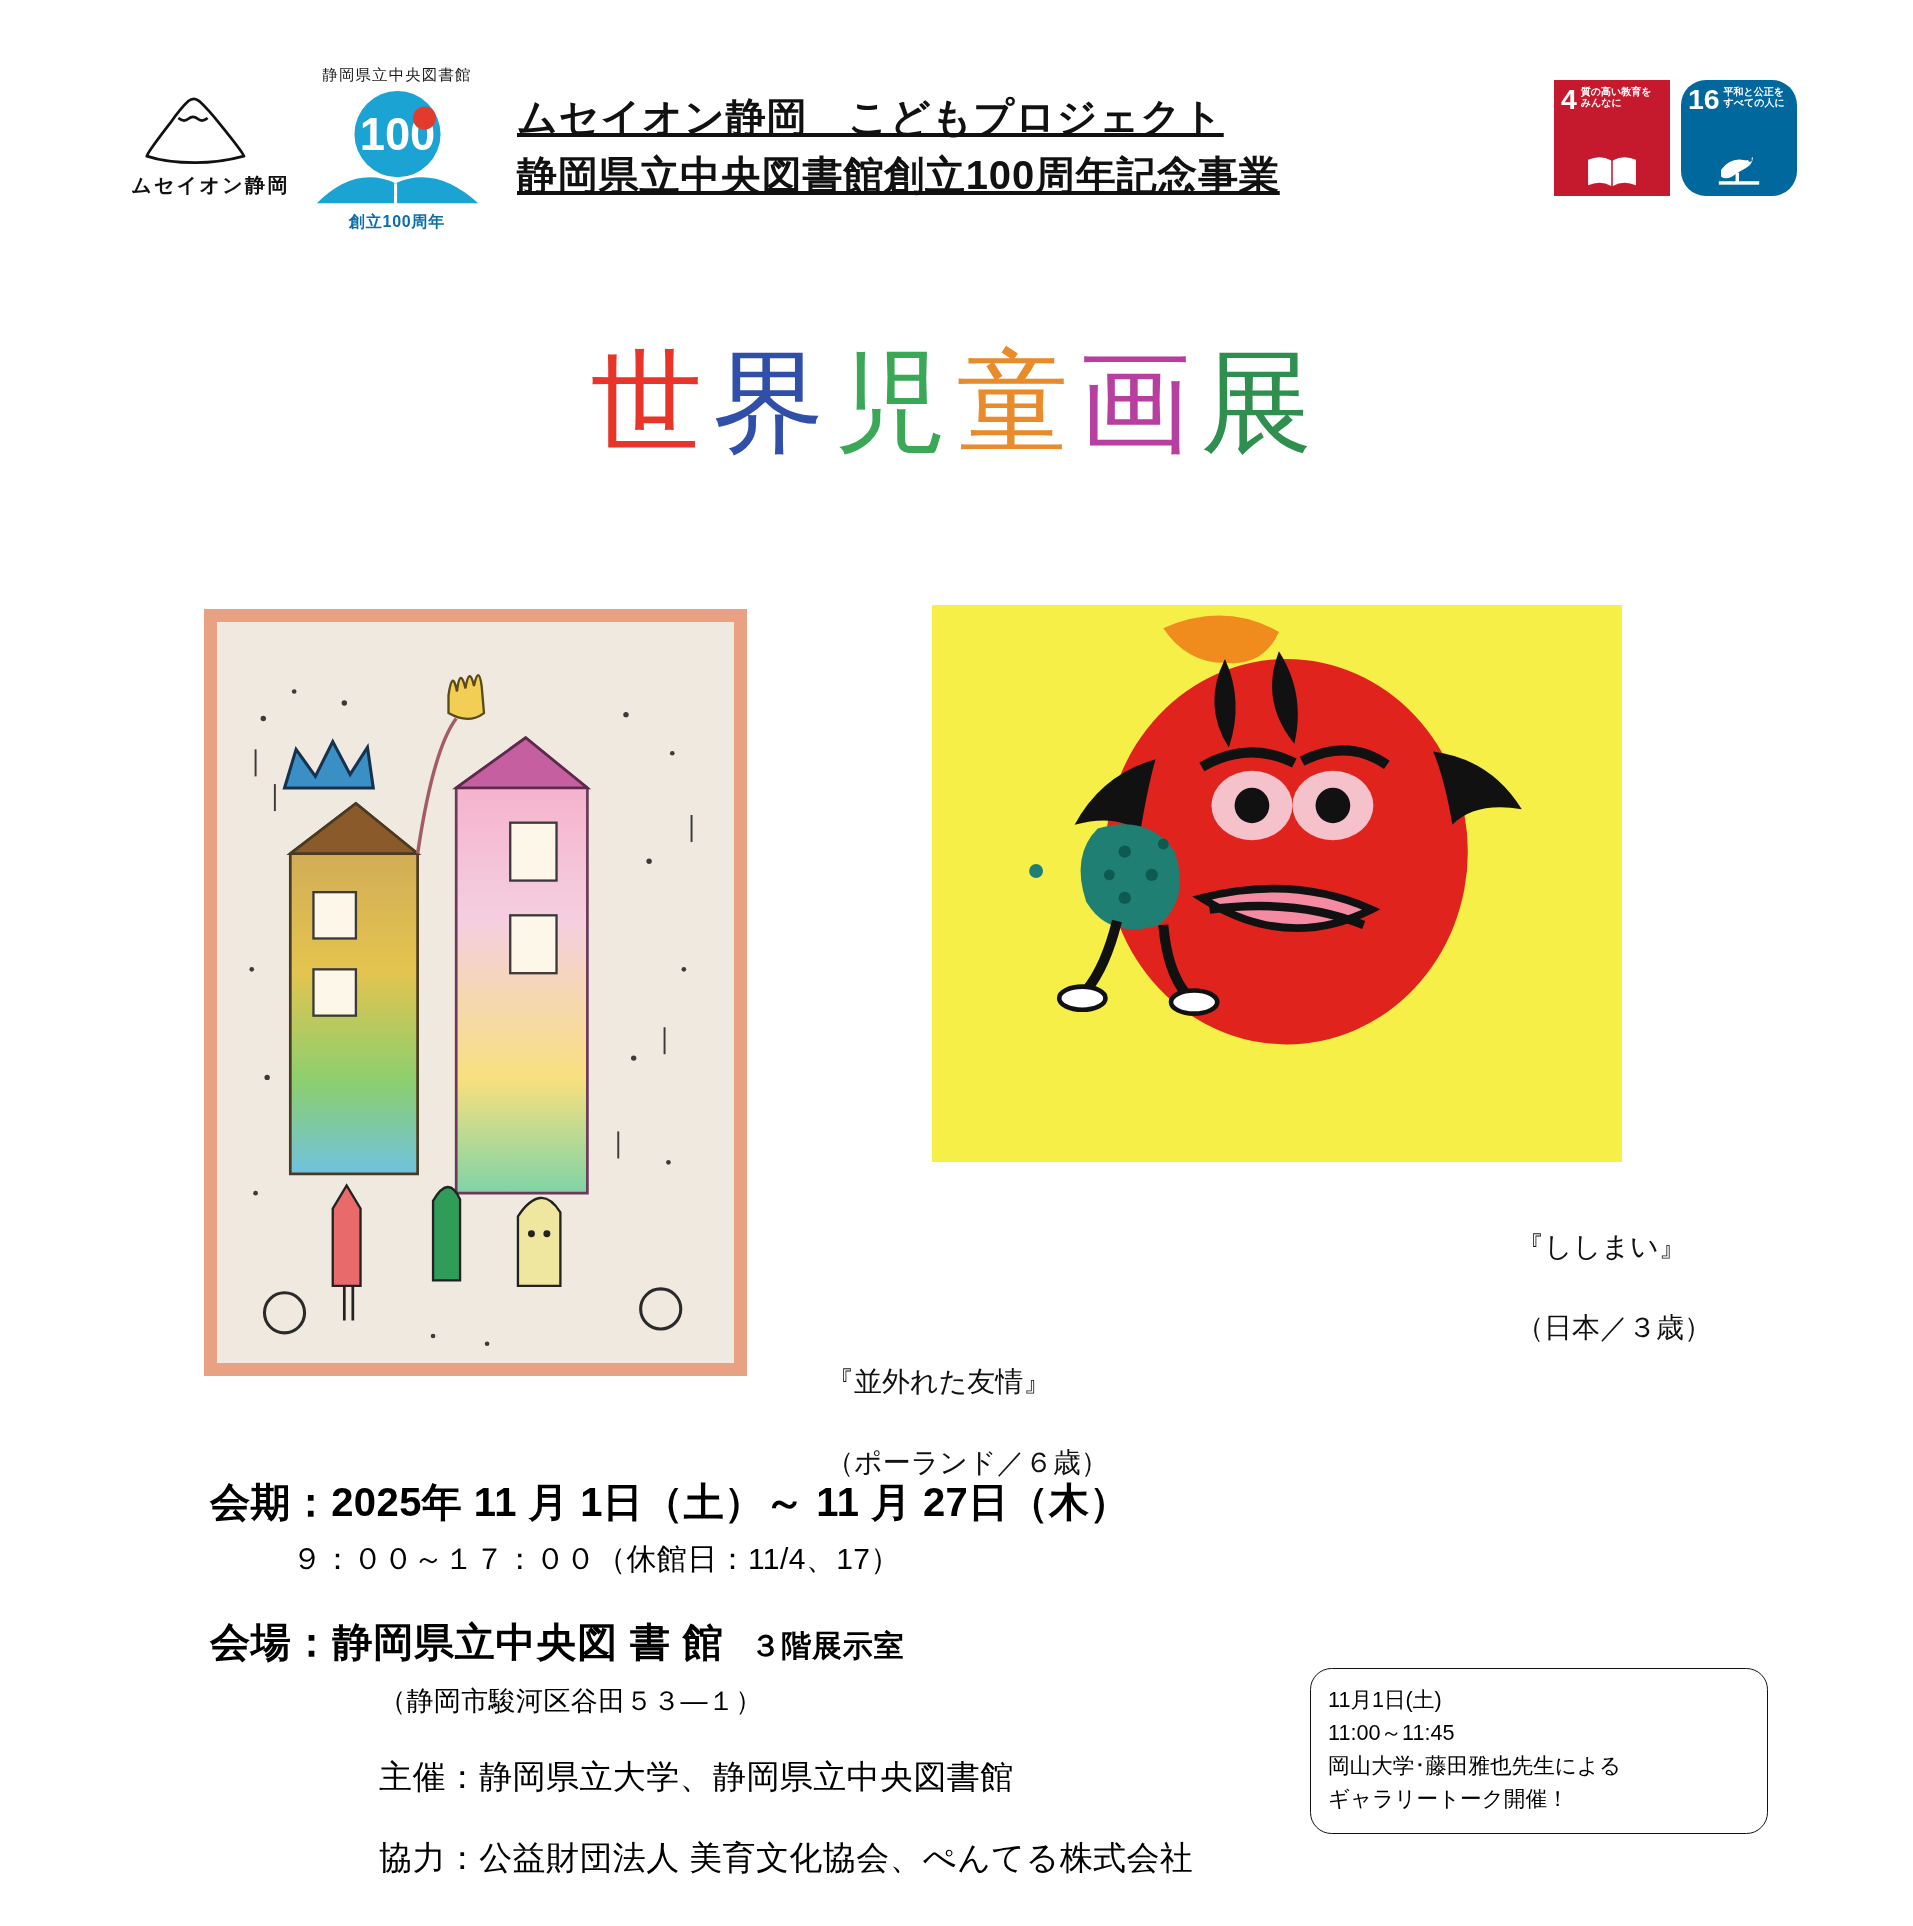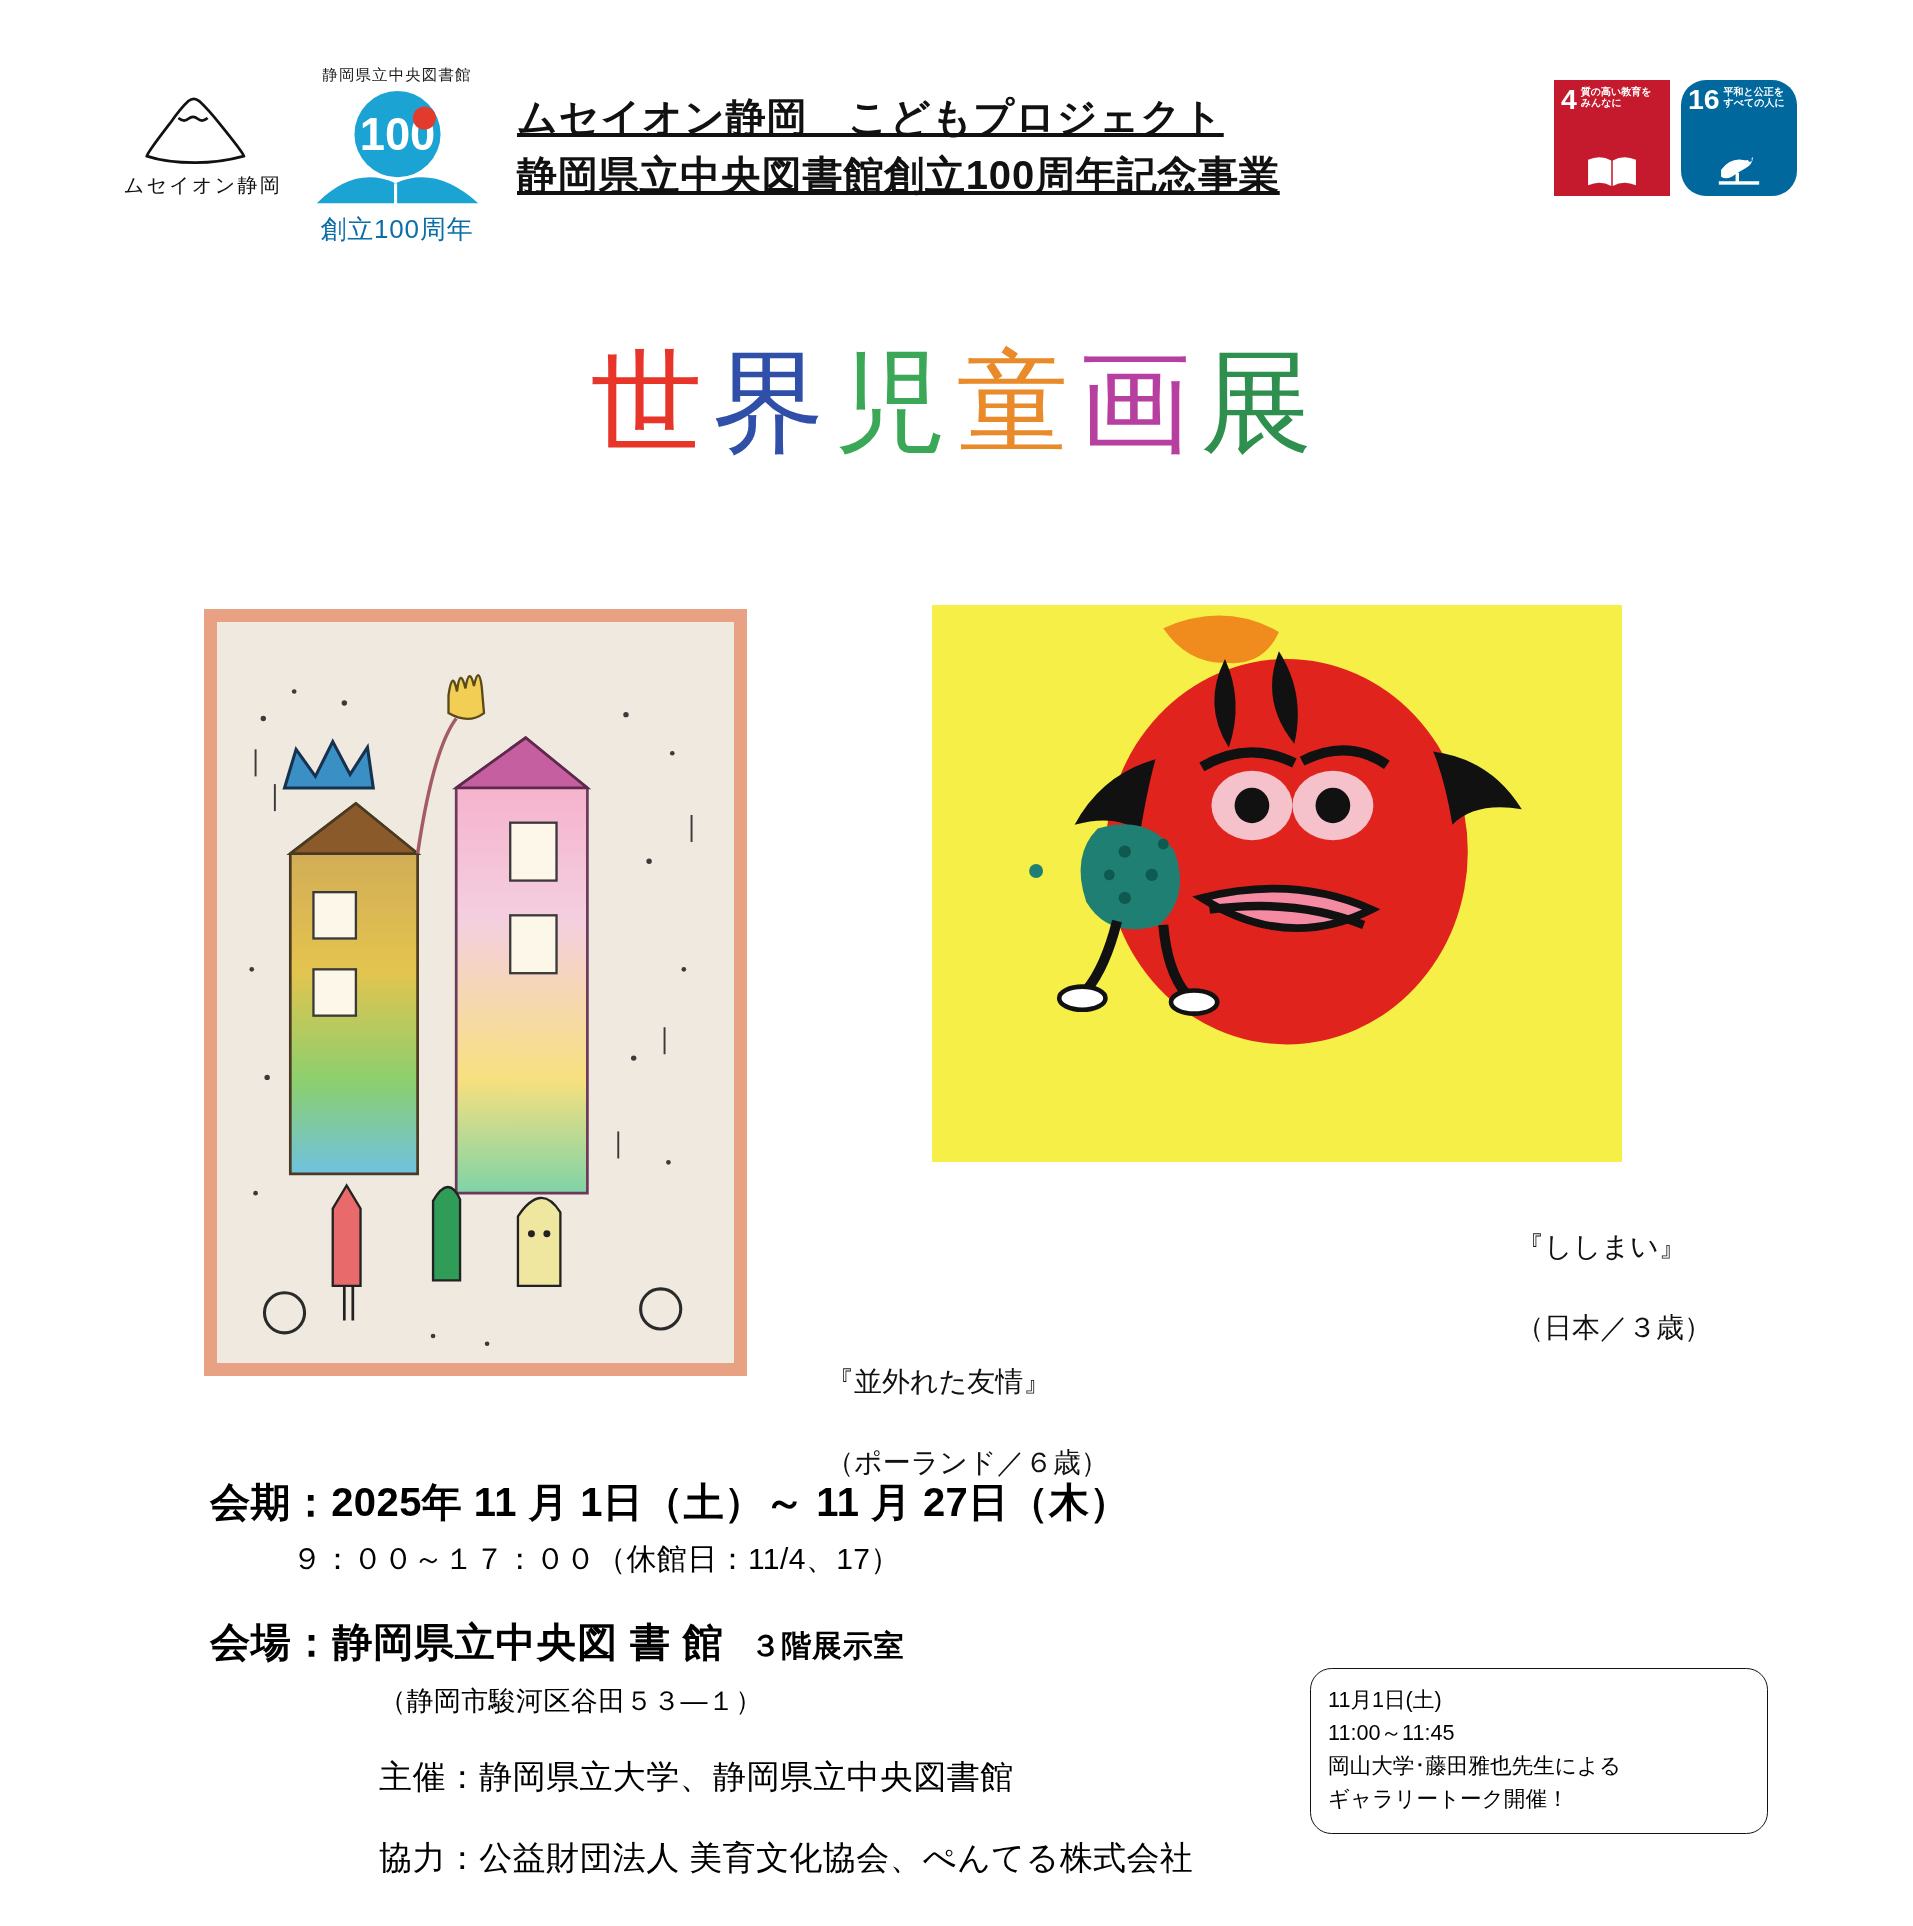--- a/index.html
+++ b/index.html
@@ -27,21 +27,22 @@
     top: 65px;
     left: 116px;
     right: 116px;
     height: 200px;
   }
   .fuji-logo {
     position: absolute;
     left: 7.7px;
     top: 11.6px;
     width: 166px;
-    text-align: left;
+    text-align: right;
+    font-weight: bold;
   }
   .fuji-svg { display: block; margin: 0 auto; }
   .fuji-label {
     font-size: 20px;
     letter-spacing: 2.3px;
     margin-top: 6.2px;
     color: #111;
   }
   .lib100 {
     position: absolute;
@@ -56,22 +57,22 @@
     color: #1a1a1a;
     margin-bottom: 2.3px;
   }
   .lib100-mark {
     position: relative;
     width: 177px;
     height: 123px;
     margin: 0 auto;
   }
   .lib100-bottom {
-    font-size: 26px;
-    font-weight: normal;
+    font-size: 16px;
+    font-weight: bold;
     letter-spacing: 0.8px;
     color: #0b6ea8;
     margin-top: 0.8px;
   }
   .header-title {
     position: absolute;
     left: 401px;
     top: 23px;
     font-size: 40px;
     line-height: 1.45;

